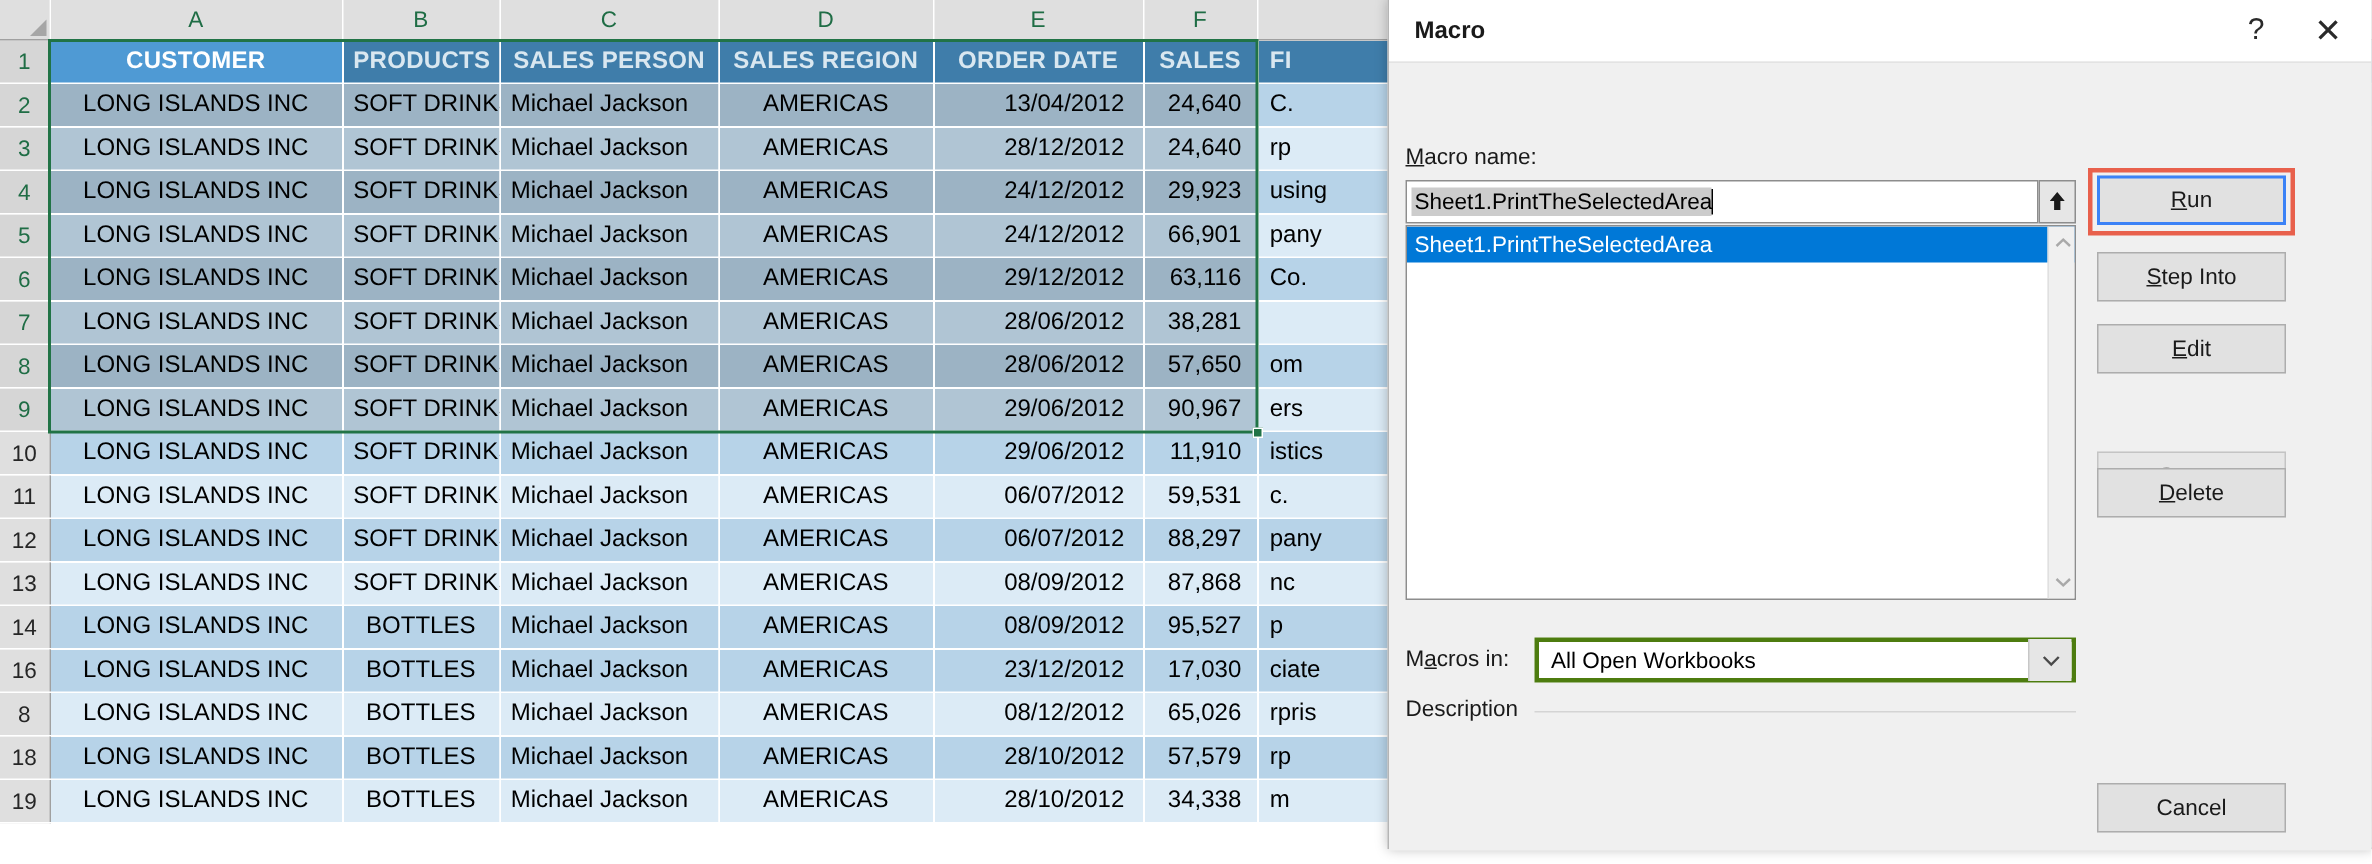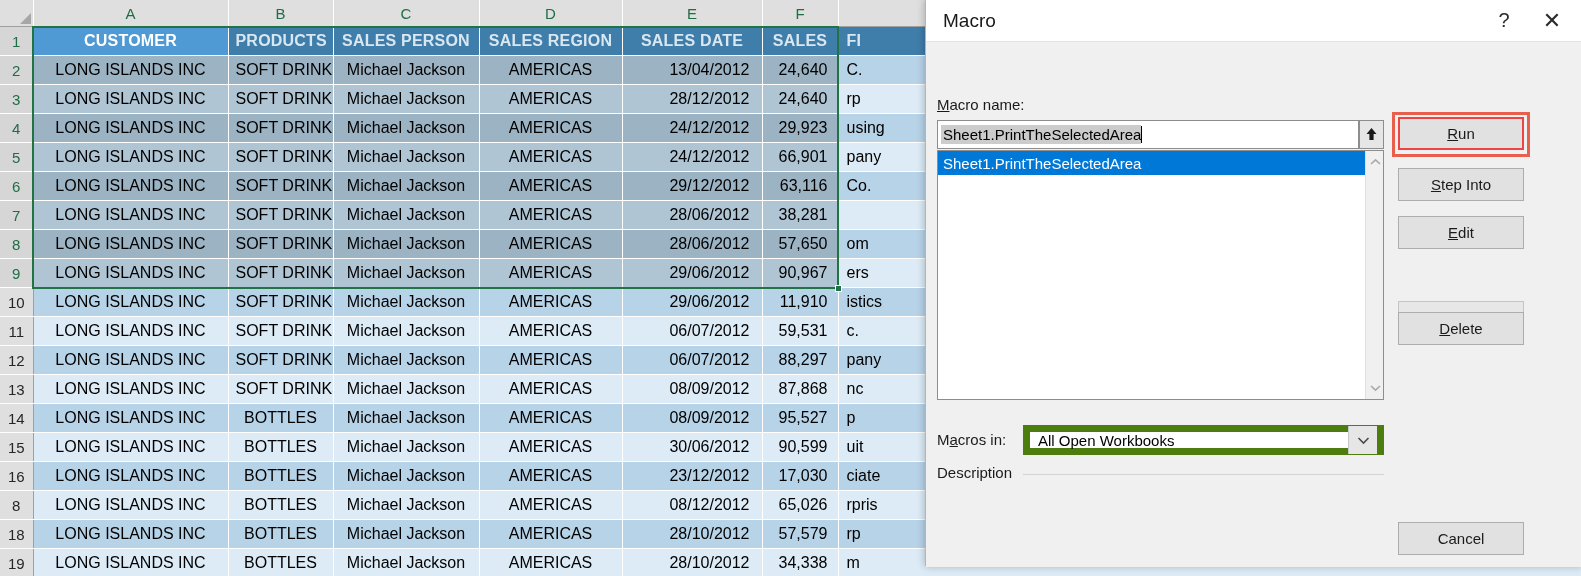--- a/index.html
+++ b/index.html
@@ -97,21 +97,21 @@
     background: #4f9ad4;
     color: #ffffff;
   }
   .band-dark-s { background: #9cb3c4; }
   .band-light-s{ background: #b0c5d4; }
   .band-b-dark { background: #b7d3e8; }
   .band-b-light{ background: #dcebf6; }
 
   .c-customer { text-align: center; }
   .c-products { text-align: center; }
-  .c-person   { text-align: center; }
+  .c-person   { text-align: left; }
   .c-region   { text-align: center; margin-top: 12px; }
   .c-date     { text-align: right; padding-right: 12px; }
   .c-sales    { text-align: right; padding-right: 10px; }
   .c-partner  { text-align: left; padding-left: 8px; }
 
   
   #selection-outline {
     position: absolute;
     border: 2px solid #217346;
     pointer-events: none;
@@ -140,24 +140,24 @@
     font-family: "Liberation Sans", sans-serif;
   }
   .dlg-titlebar {
     height: 41px;
     background: #ffffff;
     display: flex;
     align-items: center;
     position: relative;
   }
   .dlg-title {
-    font-size: 19px;
+    font-size: 16px;
     color: #1a1a1a;
     margin-left: 17px;
-    font-weight: normal;
+    font-weight: bold;
   }
   .dlg-titlebtns {
     position: absolute;
     right: 4px; top: 0;
     height: 41px;
     display: flex;
     align-items: center;
   }
   .tb-btn {
     width: 46px; height: 34px;
@@ -258,21 +258,21 @@
   }
   .sb-arrow.up { top: 2px; }
   .sb-arrow.down { bottom: 2px; }
 
   #macros-in-label { left: 11px; top: 389px; }
   #macros-in-select {
     position: absolute;
     left: 97px; top: 383px;
     width: 361px; height: 30px;
     background: #ffffff;
-    border: 7px solid #4d7c0f;
+    border: 3px solid #4d7c0f;
     box-sizing: border-box;
     display: flex;
     align-items: center;
   }
   #macros-in-value {
     font-size: 15px;
     color: #000000;
     padding-left: 8px;
     flex: 1;
   }
@@ -306,21 +306,21 @@
     color: #1a1a1a;
     display: flex;
     align-items: center;
     justify-content: center;
     font-family: "Liberation Sans", sans-serif;
   }
   .dlg-btn.disabled { color: #9a9a9a; background: #e7e7e7; border-color: #c4c4c4; margin-top: 37px; }
   .dlg-btn u { text-decoration: underline; }
 
   #btn-run {
-    border: 2px solid #ef4444;
+    border: 2px solid #3b82f6;
     background: #e1e1e1;
   }
   #run-highlight {
     position: absolute;
     left: 466px; top: 70px;
     width: 138px; height: 45px;
     border: 3px solid #e8604c;
     box-sizing: border-box;
     pointer-events: none;
   }
@@ -354,21 +354,21 @@
       <td>F</td>
       <td></td>
     </tr>
 
     <tr>
       <td class="rowhdr sel">1</td>
       <td class="cell thead-cell active">CUSTOMER</td>
       <td class="cell thead-cell">PRODUCTS</td>
       <td class="cell thead-cell">SALES PERSON</td>
       <td class="cell thead-cell">SALES REGION</td>
-      <td class="cell thead-cell">SALES DATE</td>
+      <td class="cell thead-cell">ORDER DATE</td>
       <td class="cell thead-cell">SALES</td>
       <td class="cell thead-cell c-partner">FI</td>
     </tr>
 
     </tbody>
       <tbody id="grid-body">
         <tr>
           <td class="rowhdr sel">2</td>
           <td class="cell band-dark-s c-customer">LONG ISLANDS INC</td>
           <td class="cell band-dark-s c-products">SOFT DRINKS</td>
@@ -490,30 +490,20 @@
         </tr>
         <tr>
           <td class="rowhdr">14</td>
           <td class="cell band-b-dark c-customer">LONG ISLANDS INC</td>
           <td class="cell band-b-dark c-products">BOTTLES</td>
           <td class="cell band-b-dark c-person">Michael Jackson</td>
           <td class="cell band-b-dark c-region">AMERICAS</td>
           <td class="cell band-b-dark c-date">08/09/2012</td>
           <td class="cell band-b-dark c-sales">95,527</td>
           <td class="cell c-partner band-b-dark">p</td>
-        </tr>
-        <tr>
-          <td class="rowhdr">15</td>
-          <td class="cell band-b-light c-customer">LONG ISLANDS INC</td>
-          <td class="cell band-b-light c-products">BOTTLES</td>
-          <td class="cell band-b-light c-person">Michael Jackson</td>
-          <td class="cell band-b-light c-region">AMERICAS</td>
-          <td class="cell band-b-light c-date">30/06/2012</td>
-          <td class="cell band-b-light c-sales">90,599</td>
-          <td class="cell c-partner band-b-light">uit</td>
         </tr>
         <tr>
           <td class="rowhdr">16</td>
           <td class="cell band-b-dark c-customer">LONG ISLANDS INC</td>
           <td class="cell band-b-dark c-products">BOTTLES</td>
           <td class="cell band-b-dark c-person">Michael Jackson</td>
           <td class="cell band-b-dark c-region">AMERICAS</td>
           <td class="cell band-b-dark c-date">23/12/2012</td>
           <td class="cell band-b-dark c-sales">17,030</td>
           <td class="cell c-partner band-b-dark">ciate</td>

